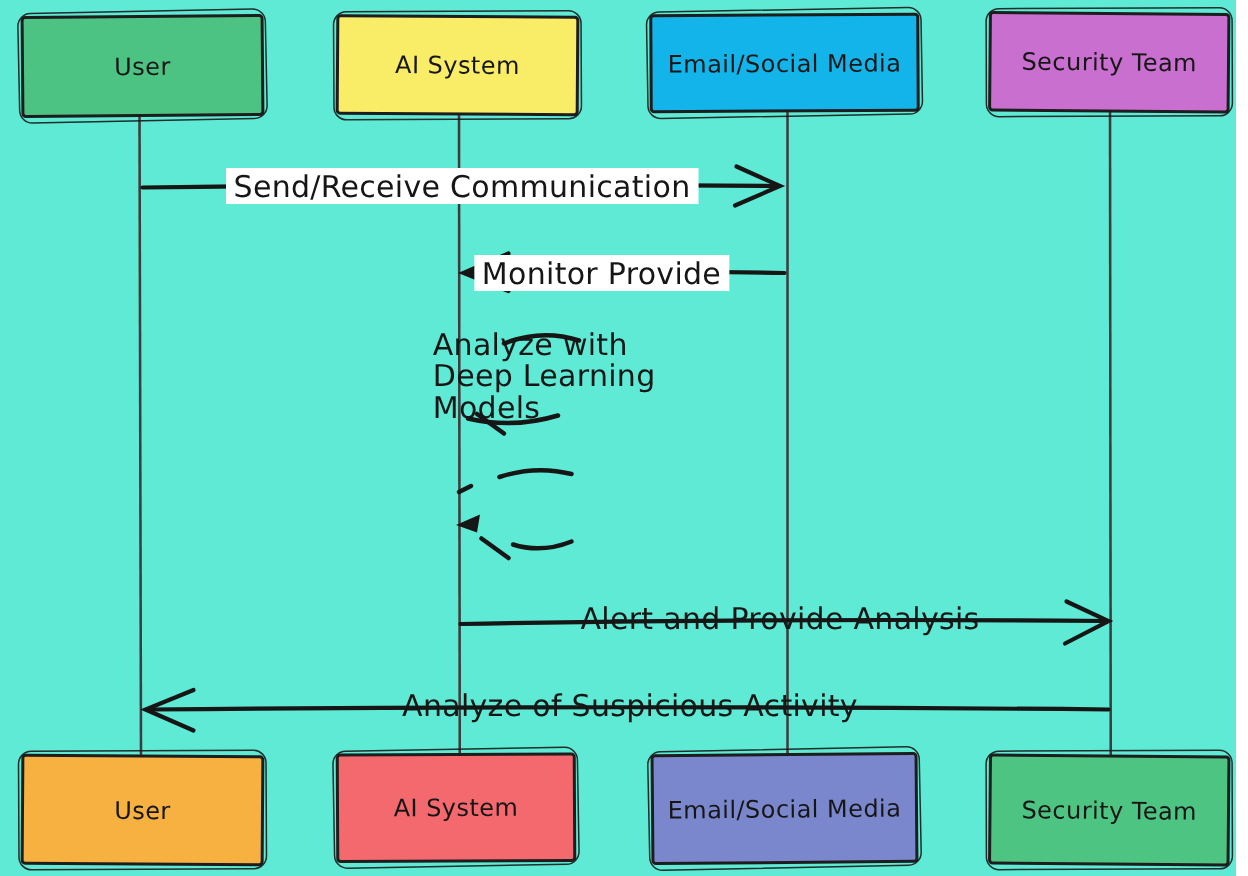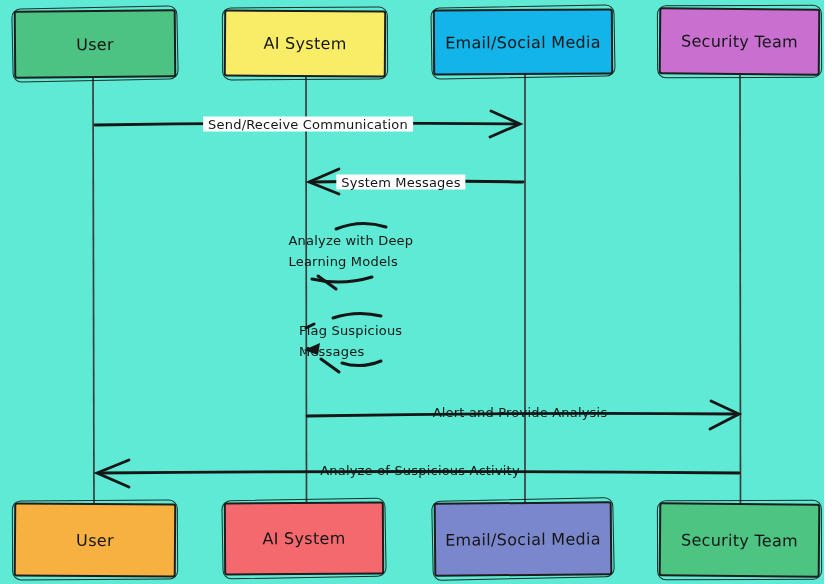--- a/index.html
+++ b/index.html
@@ -42,21 +42,21 @@
   }
   .r-a { transform: rotate(-0.5deg); }
   .r-b { transform: rotate(0.4deg); }
   .r-c { transform: rotate(-0.3deg); }
   .r-d { transform: rotate(0.5deg); }
 
   
   .msg {
     position: absolute;
     transform: translate(-50%, -50%);
-    font-size: 13px;
+    font-size: 20px;
     letter-spacing: .2px;
     color: #161616;
     white-space: nowrap;
     z-index: 3;
   }
   .msg.bg { background: #ffffff; padding: 0 5px; }
   .msg.wrap {
     white-space: normal;
     text-align: left;
     line-height: 21px;
@@ -126,19 +126,18 @@
     <span class="lbl">AI System</span>
   </div>
   <div class="box r-a" style="left: 434px; top: 502px; width: 178px; height: 74px; background: rgb(123, 135, 205);">
     <span class="lbl">Email/Social Media</span>
   </div>
   <div class="box r-d" style="left: 659px; top: 503px; width: 161px; height: 74px; background: rgb(78, 196, 130);">
     <span class="lbl">Security Team</span>
   </div>
 
   <div class="msg bg" style="left:308px; top:124px;">Send/Receive Communication</div>
-  <div class="msg bg" style="left:401px; top:182px;">System Messages</div>
+  <div class="msg bg" style="left:401px; top:182px;">Monitor Provide</div>
   <div class="msg wrap" style="left:376px; top:251px; width:175px;">Analyze with Deep Learning Models</div>
-  <div class="msg wrap" style="left:374px; top:341px; width:150px;">Flag Suspicious Messages</div>
   <div class="msg" style="left:520px; top:412px;">Alert and Provide Analysis</div>
   <div class="msg" style="left:420px; top:470px;">Analyze of Suspicious Activity</div>
 
 </div>
 
 </body></html>

